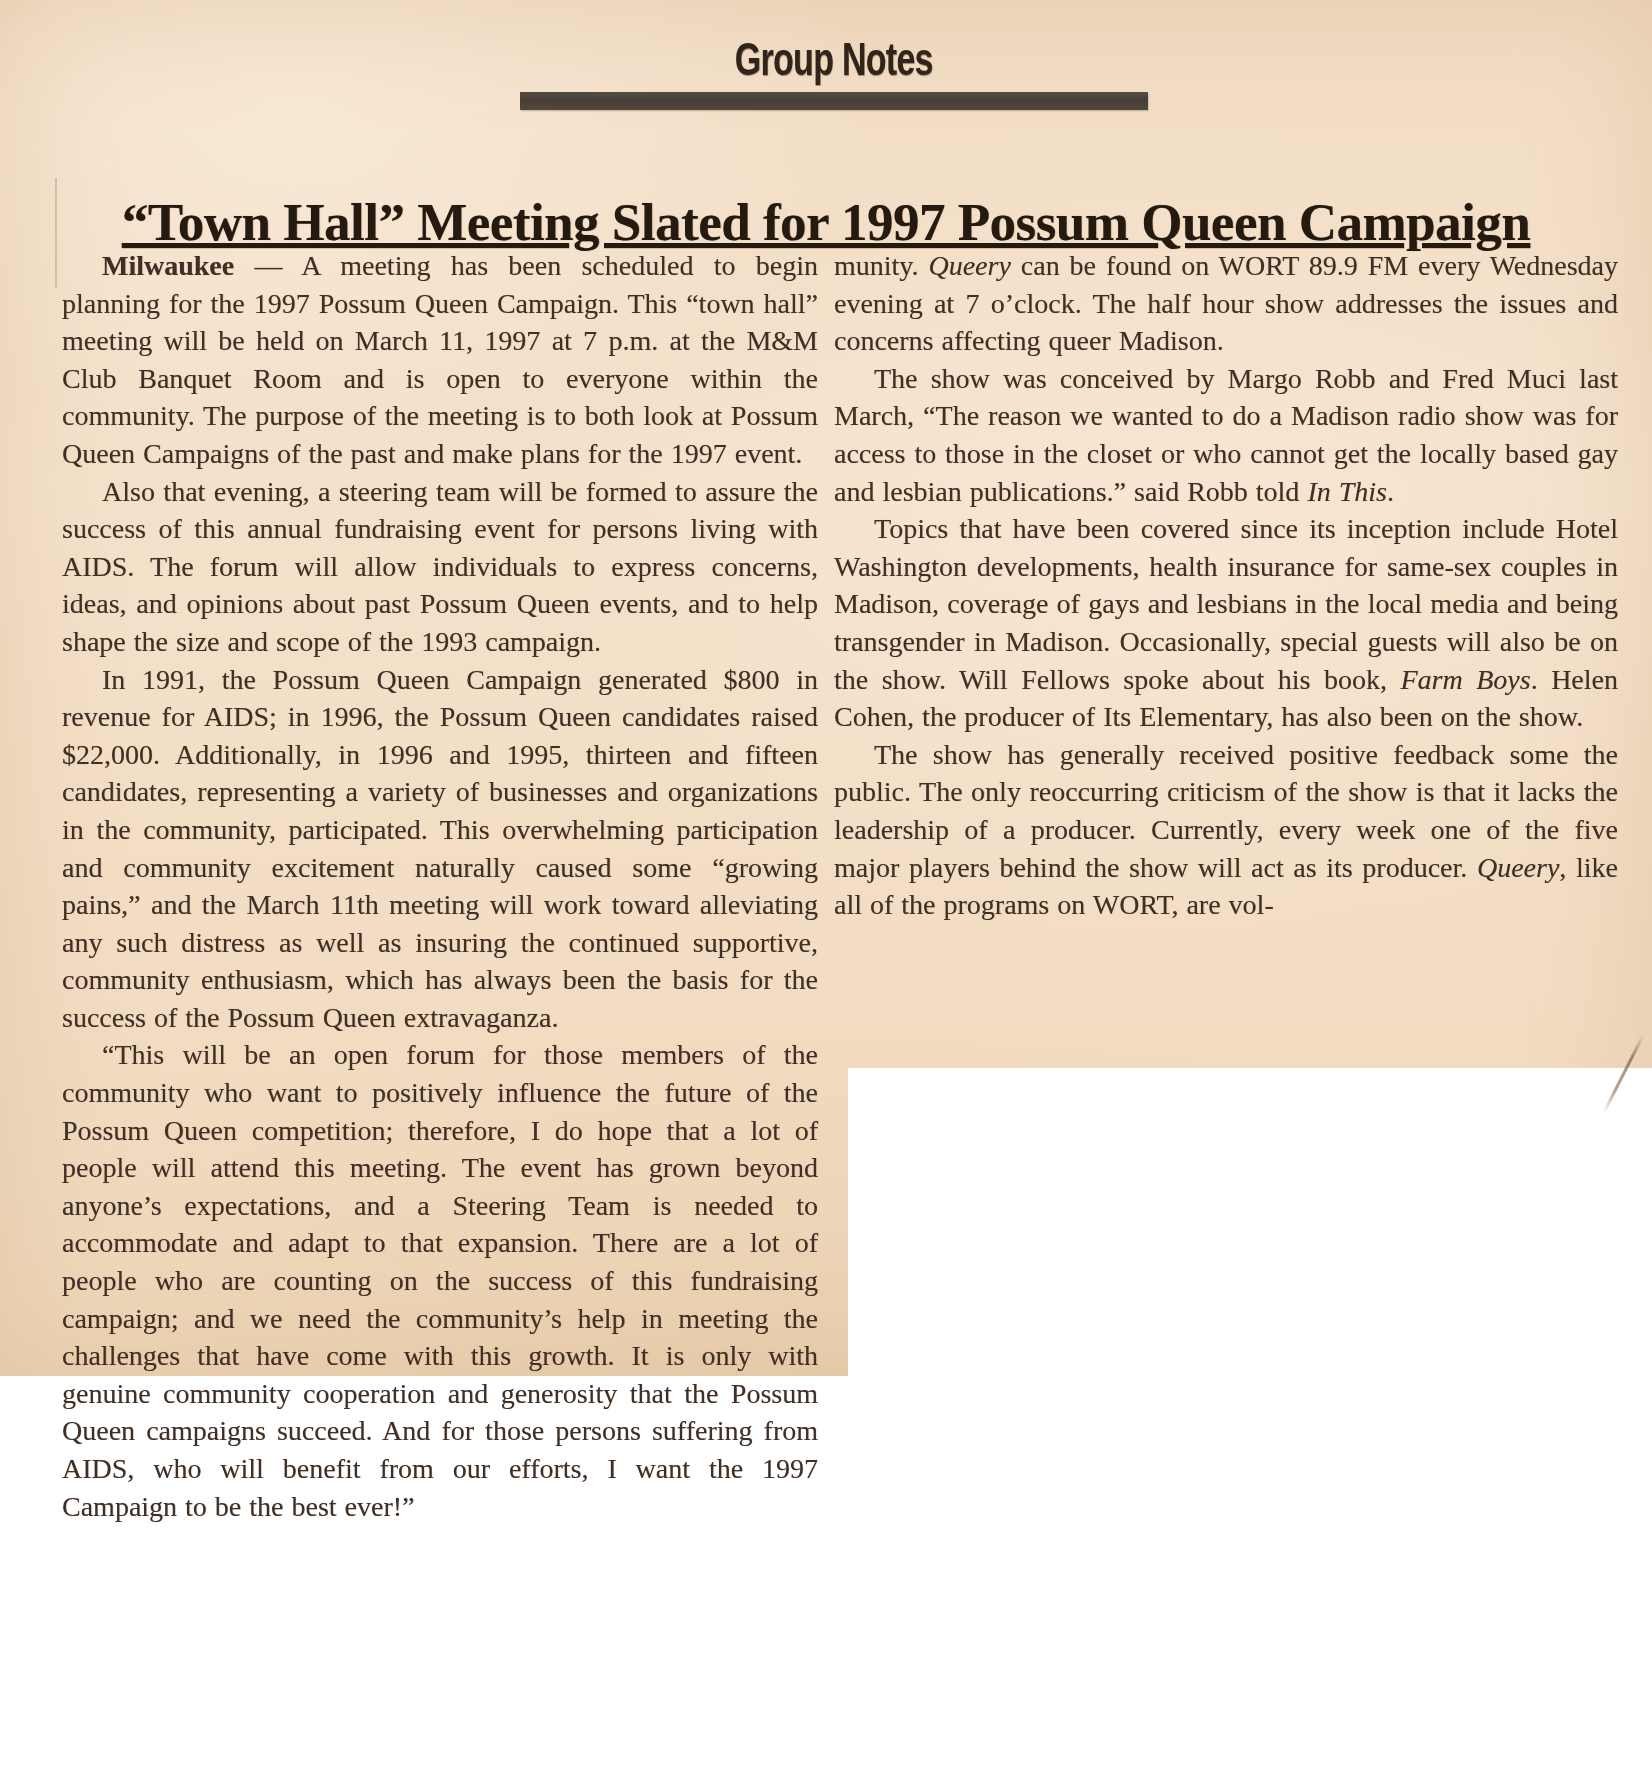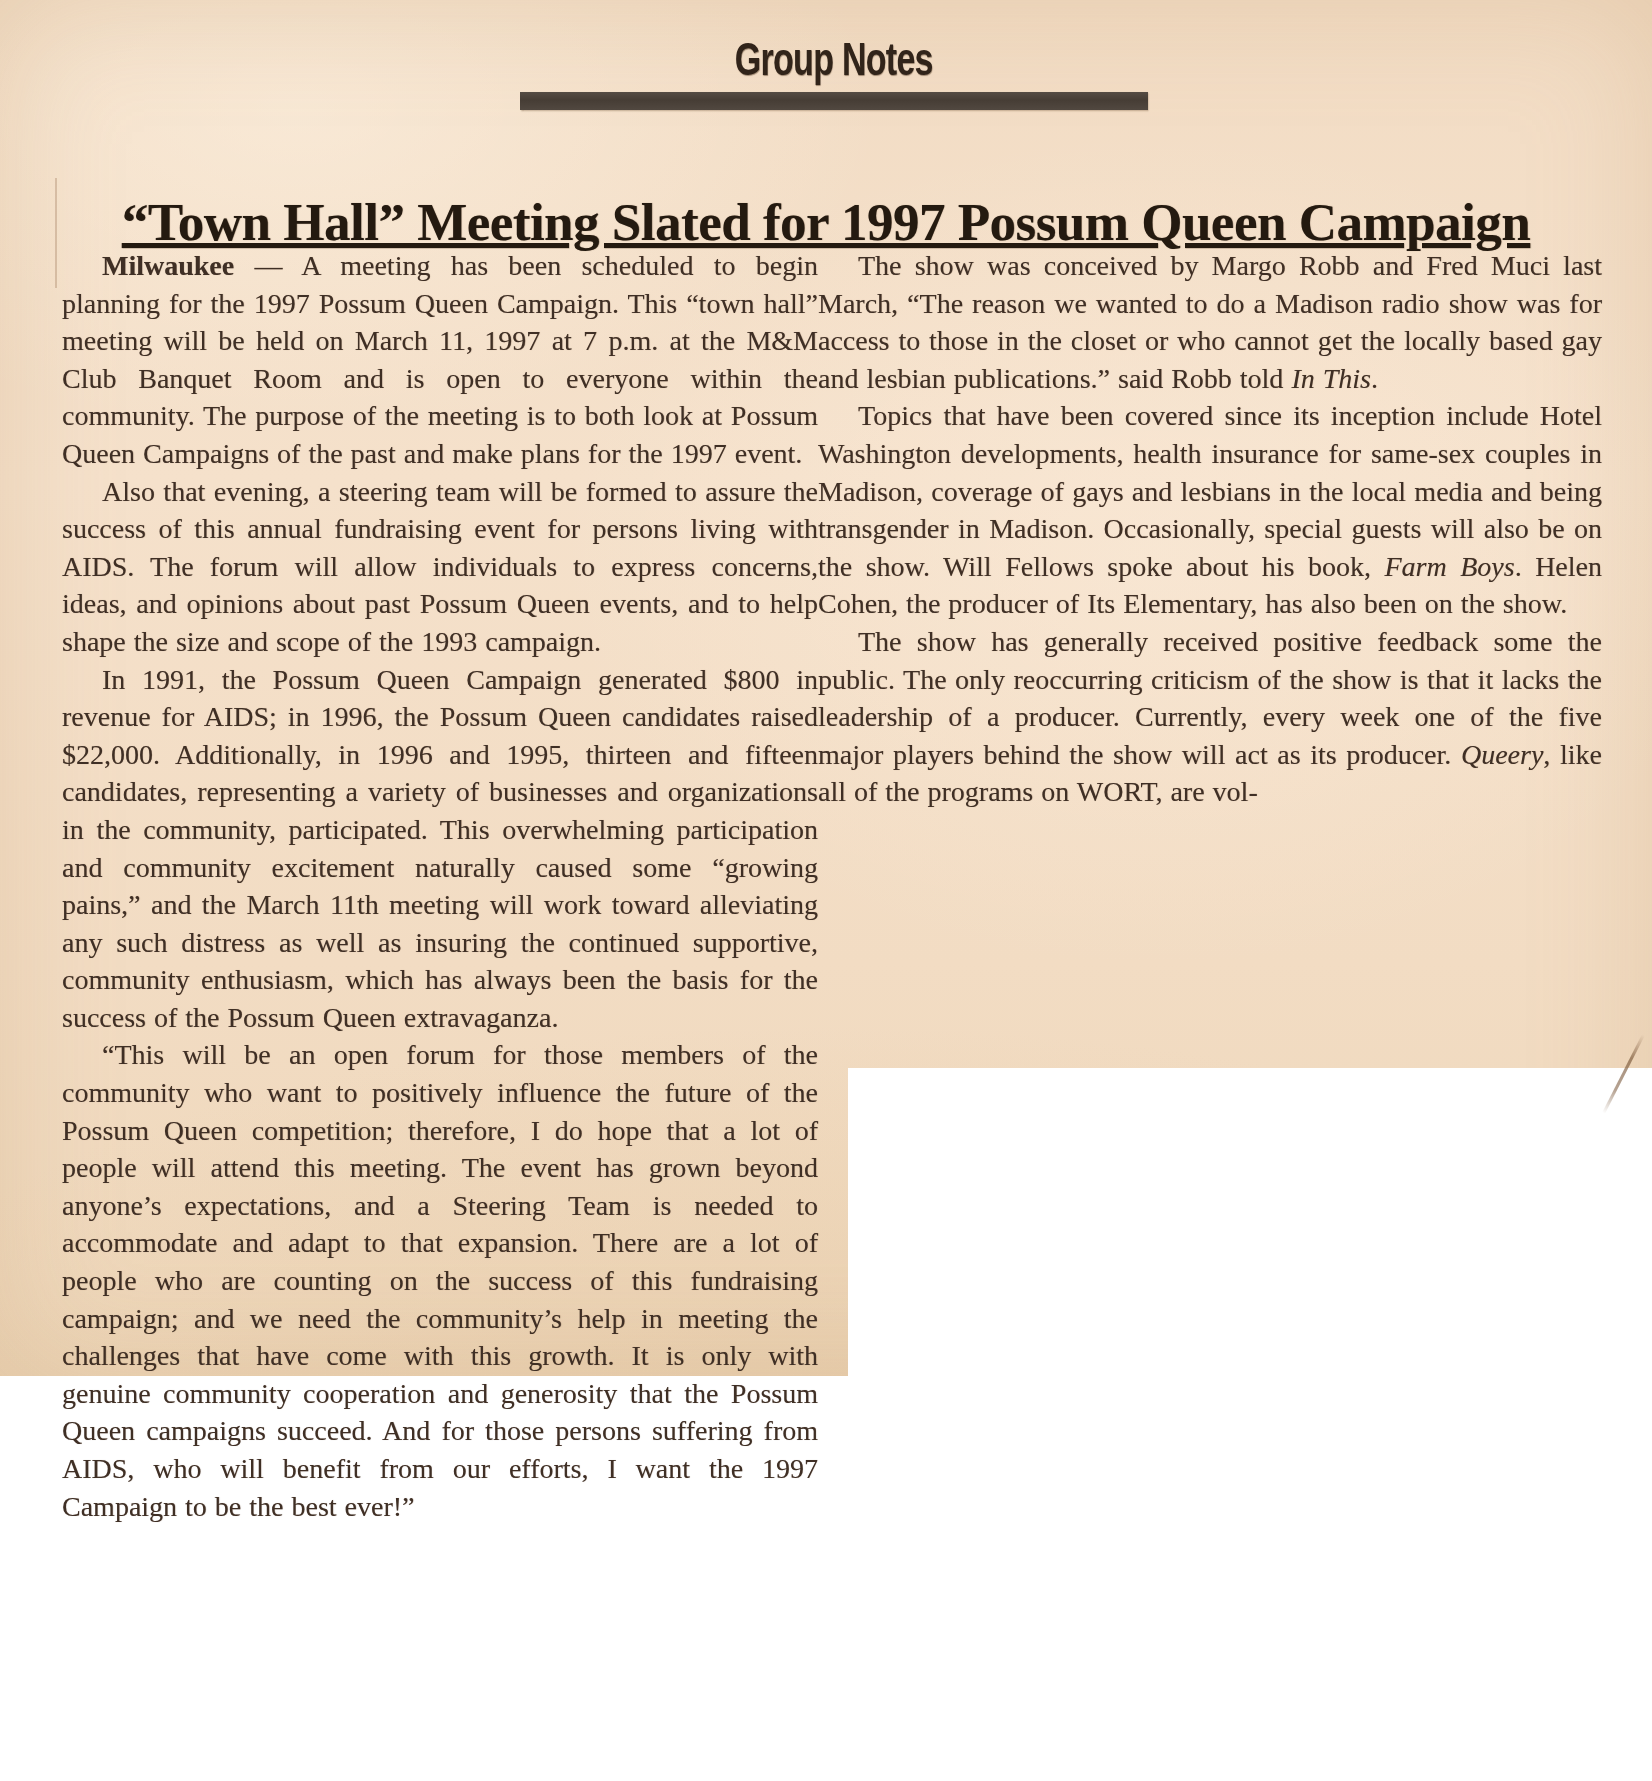--- a/index.html
+++ b/index.html
@@ -58,20 +58,21 @@
     text-shadow: 0.4px 0.4px 0.8px rgba(60,35,15,0.5);
     white-space: nowrap;
     text-decoration: underline;
   }
 
   
   .columns {
     position: absolute;
     left: 62px; top: 247px; width: 1556px;
     display: flex;
+    gap: 16px;
   }
   .column { text-align: justify; }
   .column.left  { width: 756px; }
   .column.right { width: 784px; }
   .column p {
     margin: 0;
     font-size: 28px;
     line-height: 37.6px;
     text-shadow: 0.3px 0.3px 0.7px rgba(80,50,30,0.38);
     word-spacing: 1px;
@@ -114,20 +115,21 @@
   <h1 class="headline">“Town Hall” Meeting Slated for 1997 Possum Queen Campaign</h1>
 
   <div class="columns">
     <div class="column left">
         <p class="indent"><span class="b">Milwaukee</span><span> — A meeting has been scheduled to begin planning for the 1997 Possum Queen Campaign. This “town hall” meeting will be held on March 11, 1997 at 7 p.m. at the M&amp;M Club Banquet Room and is open to everyone within the community. The purpose of the meeting is to both look at Possum Queen Campaigns of the past and make plans for the 1997 event.</span></p>
         <p class="indent"><span>Also that evening, a steering team will be formed to assure the success of this annual fundraising event for persons living with AIDS. The forum will allow individuals to express concerns, ideas, and opinions about past Possum Queen events, and to help shape the size and scope of the 1993 campaign.</span></p>
         <p class="indent"><span>In 1991, the Possum Queen Campaign generated $800 in revenue for AIDS; in 1996, the Possum Queen candidates raised $22,000. Additionally, in 1996 and 1995, thirteen and fifteen candidates, representing a variety of businesses and organizations in the community, participated. This overwhelming participation and community excitement naturally caused some “growing pains,” and the March 11th meeting will work toward alleviating any such distress as well as insuring the continued supportive, community enthusiasm, which has always been the basis for the success of the Possum Queen extravaganza.</span></p>
         <p class="indent"><span>“This will be an open forum for those members of the community who want to positively influence the future of the Possum Queen competition; therefore, I do hope that a lot of people will attend this meeting. The event has grown beyond anyone’s expectations, and a Steering Team is needed to accommodate and adapt to that expansion. There are a lot of people who are counting on the success of this fundraising campaign; and we need the community’s help in meeting the challenges that have come with this growth. It is only with genuine community cooperation and generosity that the Possum Queen campaigns succeed. And for those persons suffering from AIDS, who will benefit from our efforts, I want the 1997 Campaign to be the best ever!”</span></p>
       </div>
     <div class="column right">
+        <p><span>munity. </span><span class="i">Queery</span><span> can be found on WORT 89.9 FM every Wednesday evening at 7 o’clock. The half hour show addresses the issues and concerns affecting queer Madison.</span></p>
         <p class="indent"><span>The show was conceived by Margo Robb and Fred Muci last March,  “The reason we wanted to do a Madison radio show was for access to those in the closet or who cannot get the locally based gay and lesbian publications.” said Robb told </span><span class="i">In This</span><span>.</span></p>
         <p class="indent"><span>Topics that have been covered since its inception include Hotel Washington developments, health insurance for same-sex couples in Madison, coverage of gays and lesbians in the local media and being transgender in Madison.  Occasionally, special guests will also be on the show. Will Fellows spoke about his book, </span><span class="i">Farm Boys</span><span>.  Helen Cohen, the producer of Its Elementary, has also been on the show.</span></p>
         <p class="indent"><span>The show has generally received positive feedback some the public.  The only reoccurring criticism of the show is that it lacks the leadership of a producer.  Currently, every week one of the five major players behind the show will act as its producer. </span><span class="i">Queery</span><span>, like all of the programs on WORT, are vol-</span></p>
       </div>
   </div>
 
   <div class="white-patch"></div>
   <div class="crease-right"></div>
   <div class="crease-left"></div>
 

